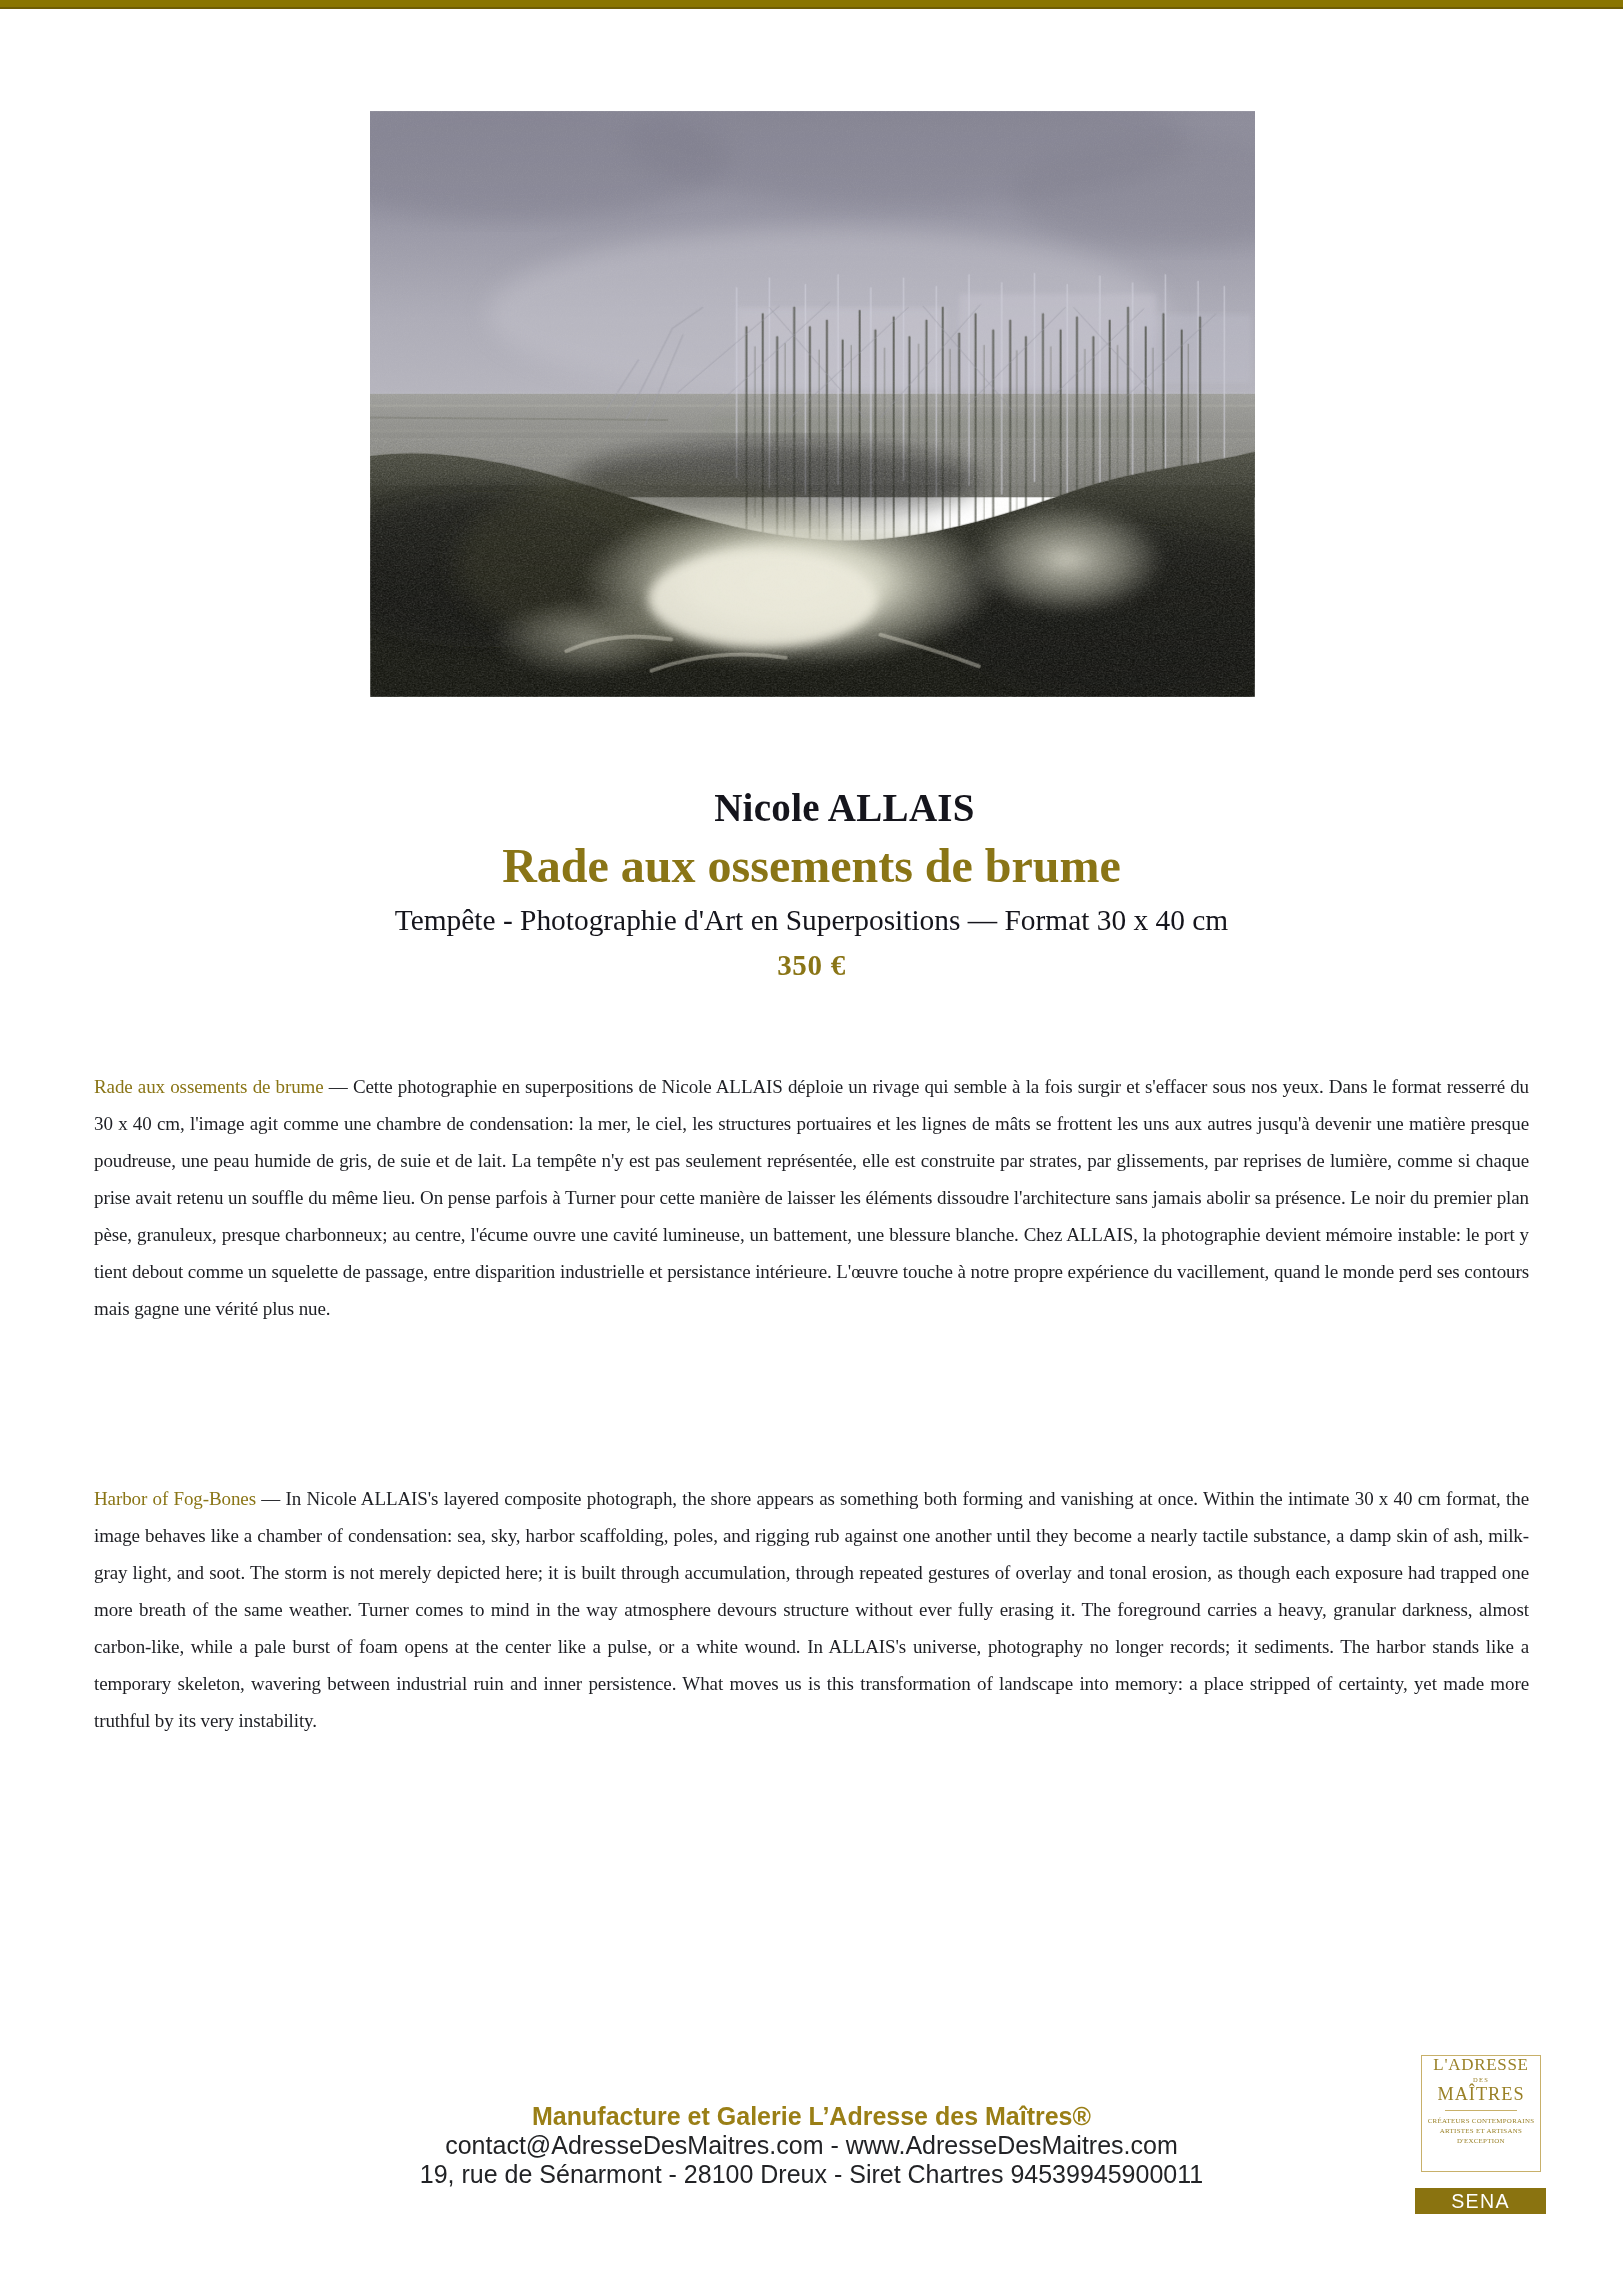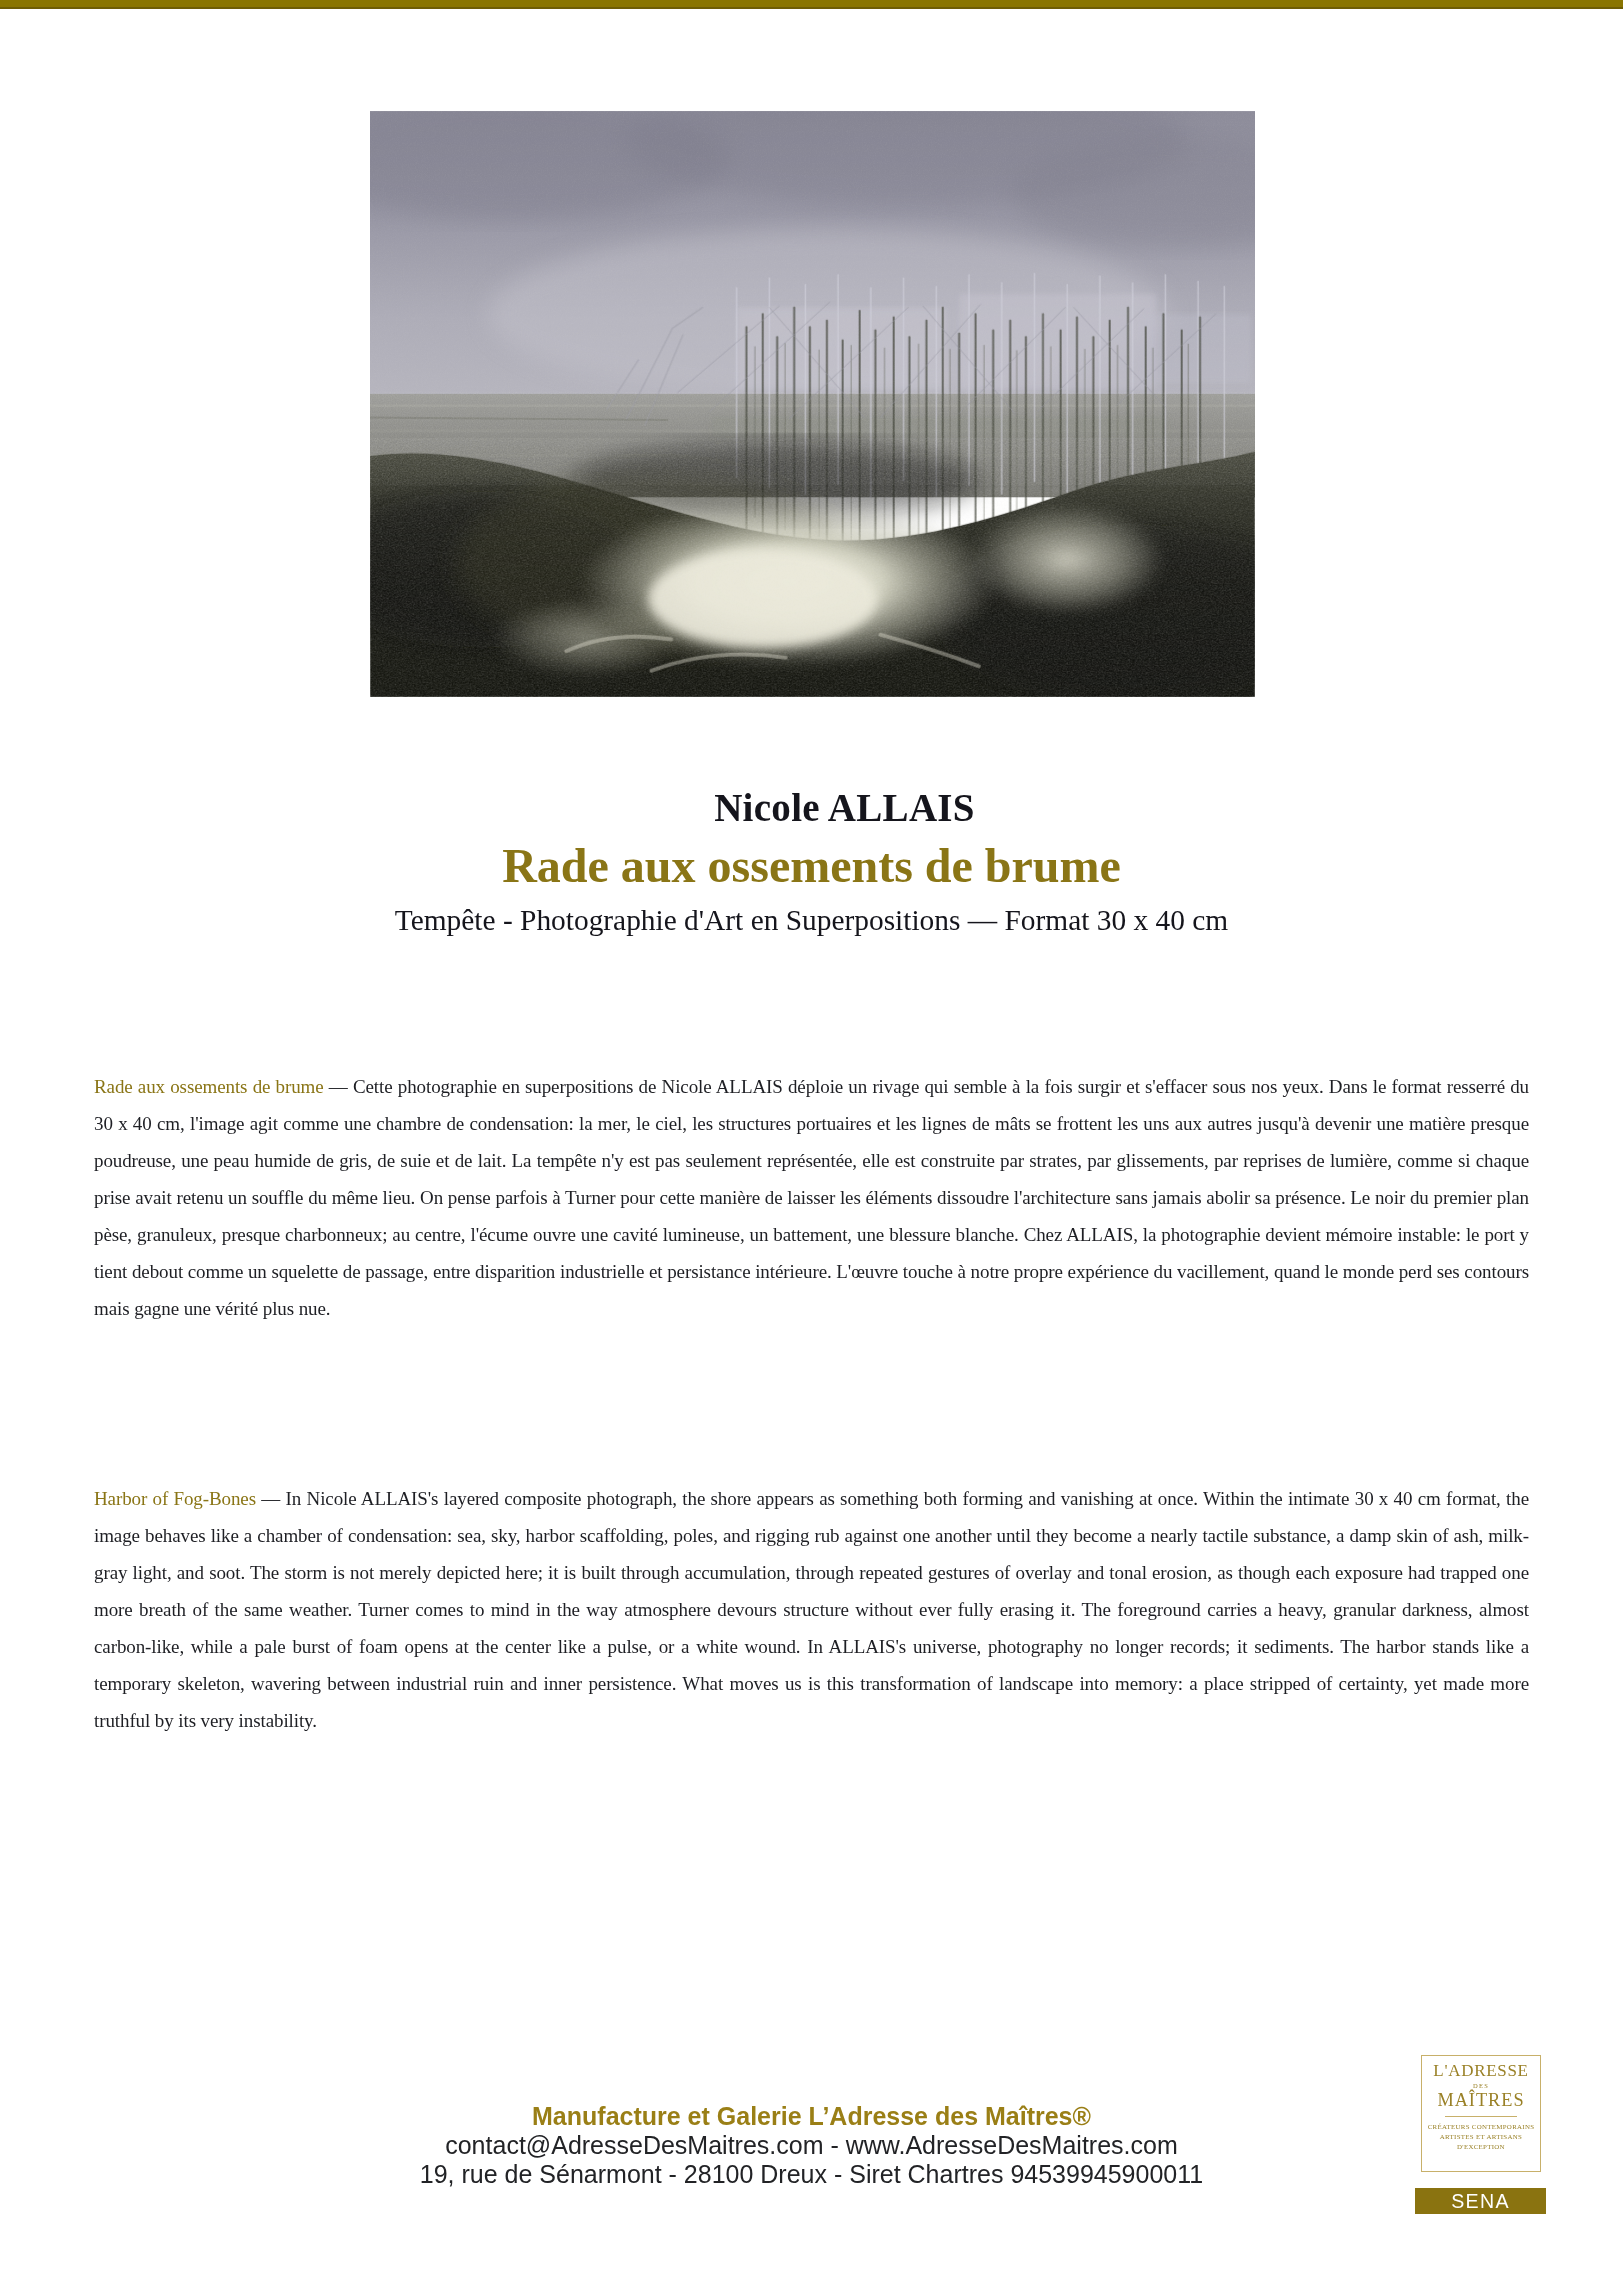--- a/index.html
+++ b/index.html
@@ -55,21 +55,21 @@
     text-align:center;
     font-family:"Liberation Sans", sans-serif;
     font-size:25px;line-height:29px;color:#222326;
   }
   .footer .gold{color:#9a7f16;font-weight:bold;}
   .logo-box{
     position:absolute;left:1421px;top:2055px;width:120px;height:117px;
     border:1.3px solid #c8b06a;box-sizing:border-box;
     text-align:center;color:#9a8127;
     font-family:"Liberation Serif", serif;
-    padding-top:6px;
+    padding-top:0;
   }
   .logo-l1{font-size:17px;letter-spacing:0.7px;line-height:18.3px;}
   .logo-l2{font-size:6.5px;letter-spacing:1.3px;line-height:7.9px;margin-top:1.3px;}
   .logo-l3{font-size:18.3px;letter-spacing:1px;line-height:19.6px;margin-top:1.3px;}
   .logo-rule{width:72px;height:0;border-top:1px solid #c8b06a;margin:5.9px auto 5.2px auto;}
   .logo-sub{font-size:6.9px;letter-spacing:0.3px;line-height:9.8px;}
   .sena{
     position:absolute;left:1415px;top:2188px;width:131px;height:26px;
     background:#8a7310;color:#ffffff;
     font-family:"Liberation Sans", sans-serif;
@@ -171,20 +171,21 @@
 
       <rect x="0" y="500" width="1352" height="395" filter="url(#grain)" opacity="0.4"></rect>
       <rect x="0" y="430" width="1352" height="140" filter="url(#grain)" opacity="0.22"></rect>
       <rect x="0" y="0" width="1352" height="895" filter="url(#grain)" opacity="0.1"></rect>
     </svg>
   </div>
 
   <div class="artist">Nicole ALLAIS</div>
   <h1 class="title">Rade aux ossements de brume</h1>
   <div class="subtitle">Tempête - Photographie d'Art en Superpositions — Format 30 x 40 cm</div>
+  <div class="price">350 €</div>
 
   <p class="body fr"><span class="lead">Rade aux ossements de brume</span> <span>— Cette photographie en superpositions de Nicole ALLAIS déploie un rivage qui semble à la fois surgir et s'effacer sous nos yeux. Dans le format resserré du 30 x 40 cm, l'image agit comme une chambre de condensation: la mer, le ciel, les structures portuaires et les lignes de mâts se frottent les uns aux autres jusqu'à devenir une matière presque poudreuse, une peau humide de gris, de suie et de lait. La tempête n'y est pas seulement représentée, elle est construite par strates, par glissements, par reprises de lumière, comme si chaque prise avait retenu un souffle du même lieu. On pense parfois à Turner pour cette manière de laisser les éléments dissoudre l'architecture sans jamais abolir sa présence. Le noir du premier plan pèse, granuleux, presque charbonneux; au centre, l'écume ouvre une cavité lumineuse, un battement, une blessure blanche. Chez ALLAIS, la photographie devient mémoire instable: le port y tient debout comme un squelette de passage, entre disparition industrielle et persistance intérieure. L'œuvre touche à notre propre expérience du vacillement, quand le monde perd ses contours mais gagne une vérité plus nue.</span></p>
 
   <p class="body en"><span class="lead">Harbor of Fog-Bones</span> <span>— In Nicole ALLAIS's layered composite photograph, the shore appears as something both forming and vanishing at once. Within the intimate 30 x 40 cm format, the image behaves like a chamber of condensation: sea, sky, harbor scaffolding, poles, and rigging rub against one another until they become a nearly tactile substance, a damp skin of ash, milk-gray light, and soot. The storm is not merely depicted here; it is built through accumulation, through repeated gestures of overlay and tonal erosion, as though each exposure had trapped one more breath of the same weather. Turner comes to mind in the way atmosphere devours structure without ever fully erasing it. The foreground carries a heavy, granular darkness, almost carbon-like, while a pale burst of foam opens at the center like a pulse, or a white wound. In ALLAIS's universe, photography no longer records; it sediments. The harbor stands like a temporary skeleton, wavering between industrial ruin and inner persistence. What moves us is this transformation of landscape into memory: a place stripped of certainty, yet made more truthful by its very instability.</span></p>
 
   <div class="footer">
     <div class="gold">Manufacture et Galerie L’Adresse des Maîtres®</div>
     <div>contact@AdresseDesMaitres.com - www.AdresseDesMaitres.com</div>
     <div>19, rue de Sénarmont - 28100 Dreux - Siret Chartres 94539945900011</div>
   </div>

